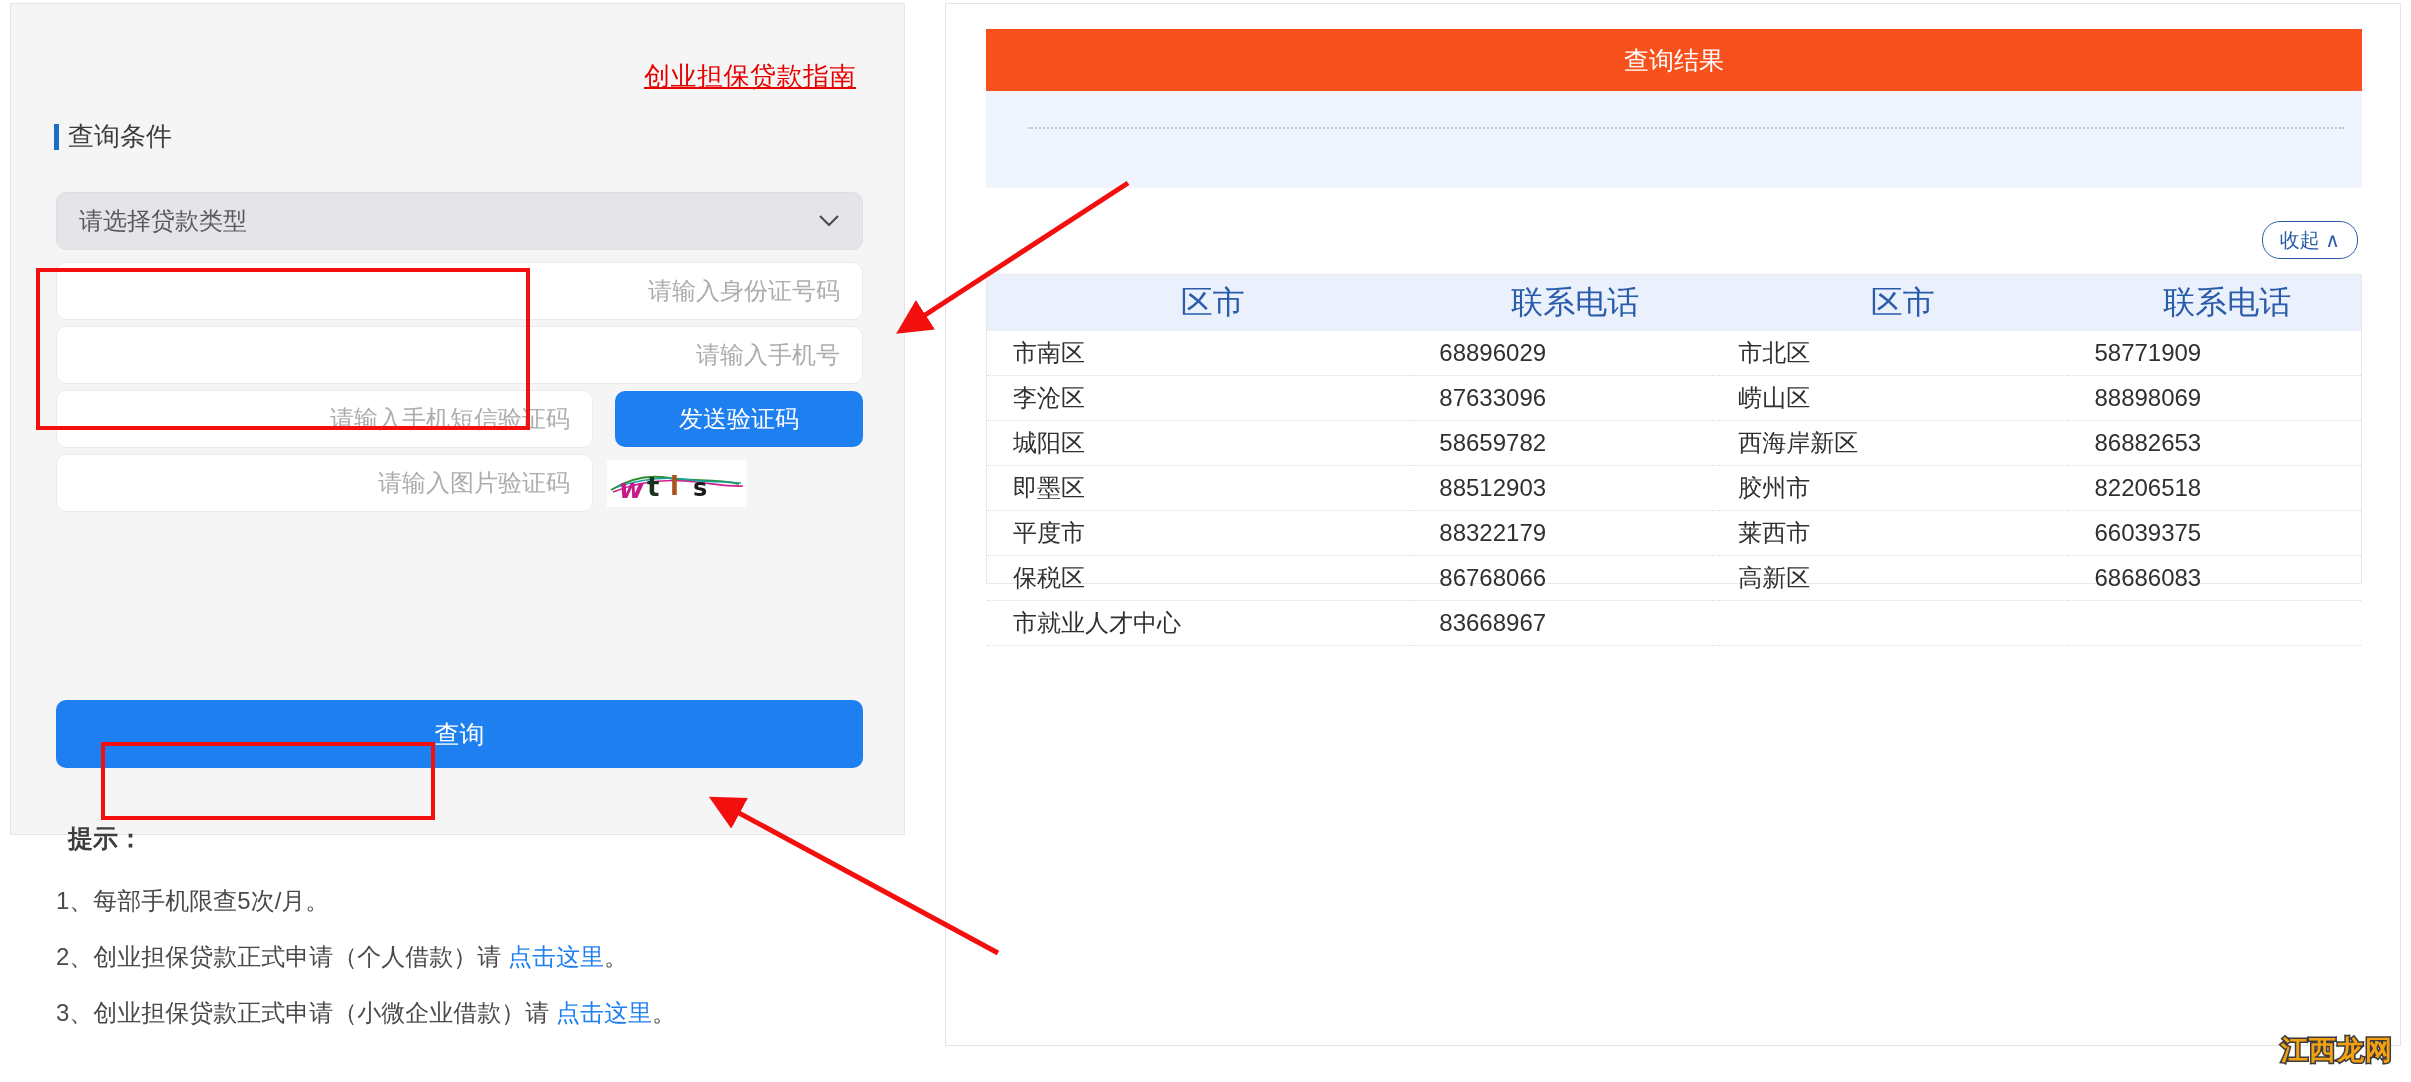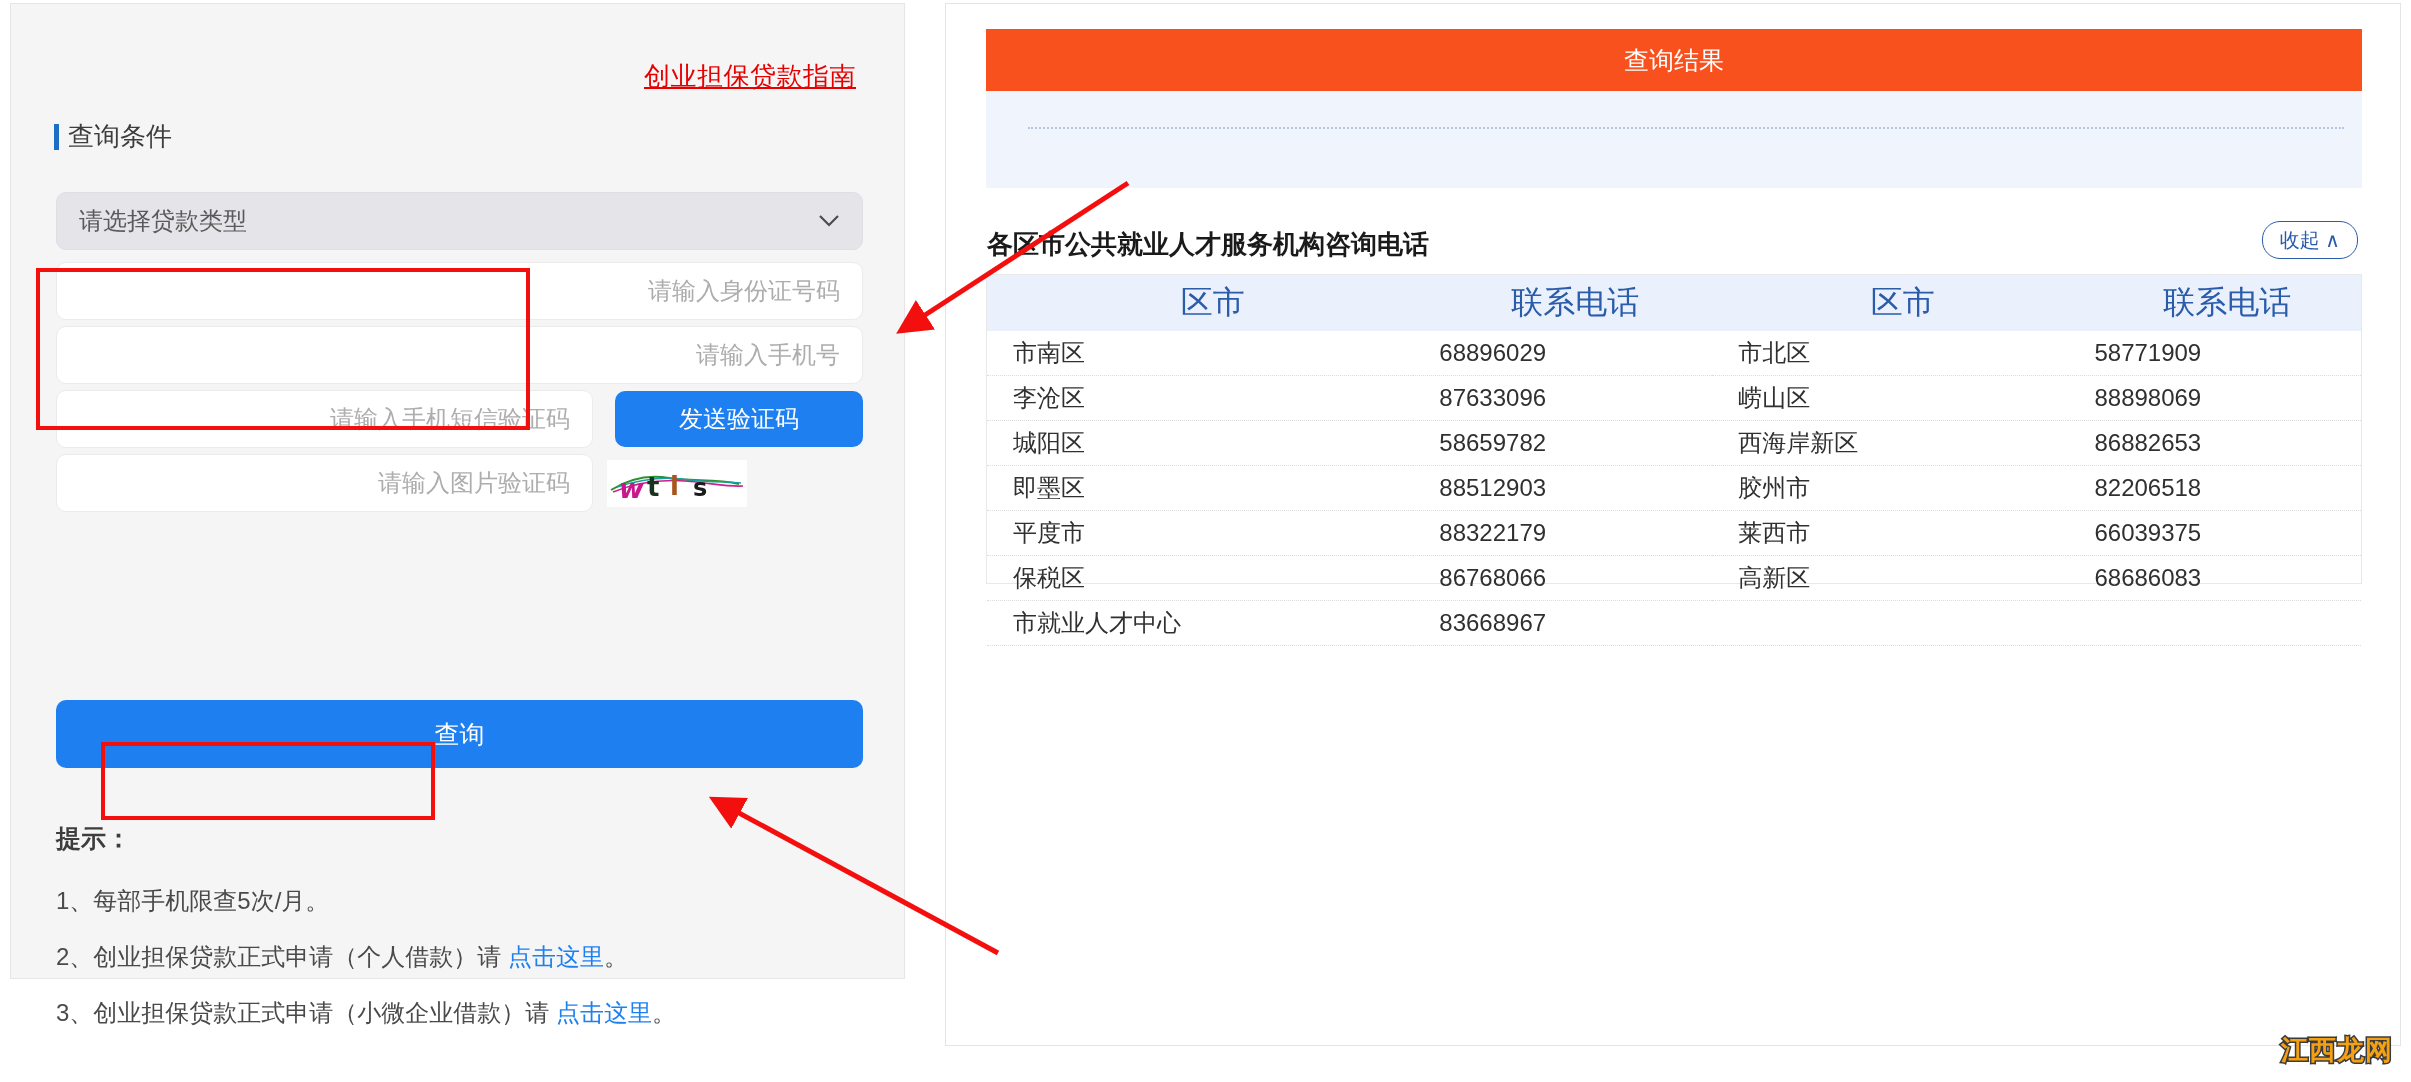--- a/index.html
+++ b/index.html
@@ -15,21 +15,21 @@
     overflow: hidden;
     background: #ffffff;
   }
 
   
   .left-panel {
     position: absolute;
     left: 10px;
     top: 3px;
     width: 895px;
-    height: 976px;
+    height: 832px;
     background: #f5f5f5;
     border: 1px solid #e6e6e6;
     box-sizing: border-box;
   }
   .guide-link-row {
     position: absolute;
     right: 48px;
     top: 55px;
     text-align: right;
   }
@@ -150,20 +150,21 @@
     position: absolute;
     left: 45px;
     top: 818px;
     width: 820px;
   }
   .tips-head {
     font-size: 25px;
     font-weight: bold;
     color: #3d3d3d;
     margin-bottom: 30px;
+    margin-left: 12px;
   }
   .tip-line {
     font-size: 24px;
     color: #4a4a4a;
     margin-bottom: 24px;
     white-space: nowrap;
   }
   .tip-link {
     color: #1e80f0;
     cursor: pointer;
@@ -382,21 +383,20 @@
 
     <div class="result-card">
       <div class="result-header">查询结果</div>
       <div class="result-body">
         <div class="result-dotted"></div>
       </div>
       <div class="result-body2"></div>
     </div>
 
     <div class="table-card">
-      <div class="table-title">各区市公共就业人才服务机构咨询电话</div>
       <button class="collapse-btn">收起 ∧</button>
 
       <table class="phones">
         <thead>
           <tr>
             <th class="col-a">区市</th>
             <th class="col-b">联系电话</th>
             <th class="col-c">区市</th>
             <th class="col-d">联系电话</th>
           </tr>

